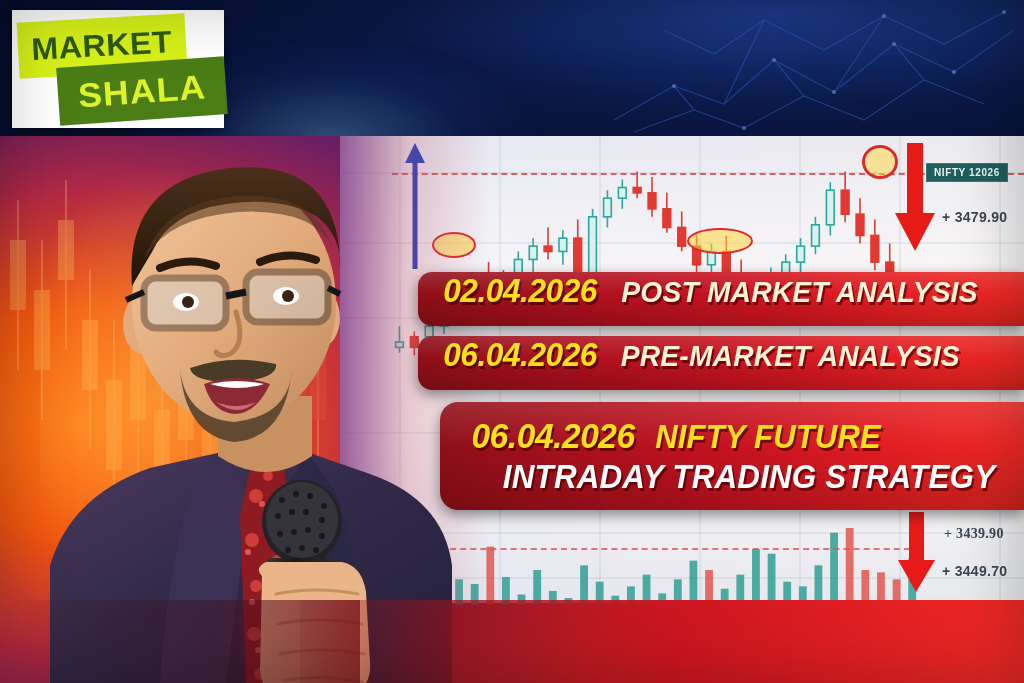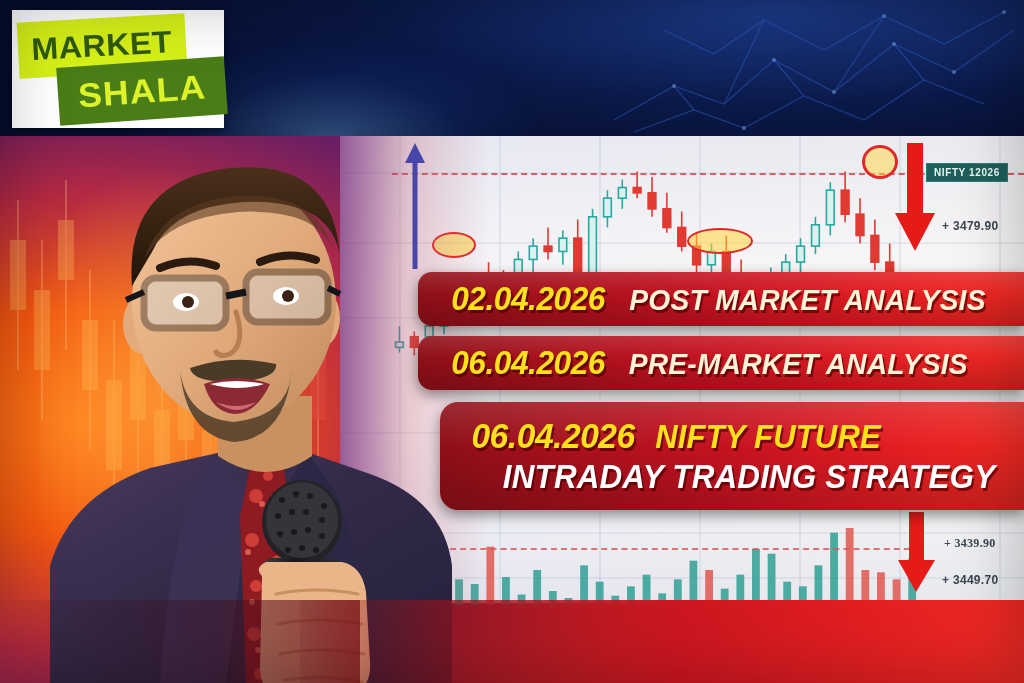--- a/index.html
+++ b/index.html
@@ -117,44 +117,44 @@
     background:rgba(255,214,60,.5);
   }
 
   .tag-nifty {
     position:absolute; left:926px; top:163px;
     background:#1f5e5c; color:#eaf7f4;
     font-size:10px; font-weight:bold; letter-spacing:.6px;
     padding:3px 7px; border:1px solid #2f7c78;
   }
   .pricelbl {
-    position:absolute; color:#3b4652; font-size:12px; font-weight:bold;
-    letter-spacing:.3px; font-family:"Liberation Sans", sans-serif;margin-top:10px;
+    position:absolute; color:#3b4652; font-size:14px; font-weight:bold;
+    letter-spacing:.3px; font-family:"Liberation Sans", sans-serif;
   }
   #price-top { left:942px; top:209px; }
   #price-b1  { left:944px; top:526px;font-family:Liberation Serif, serif; }
   #price-b2  { left:942px; top:563px; }
 
   
   .vchart { position:absolute; left:420px; top:520px; width:500px; height:85px; }
   .vdash {
     position:absolute; left:440px; top:548px; width:480px; height:0;
     border-top:2px dashed #d8555a; opacity:.8;
   }
 
   
   .person { position:absolute; left:40px; top:96px; width:420px; height:587px; }
 
   
   .banner {
-    position:absolute; display:flex; align-items:center;
+    position:absolute; display:flex; align-items:flex-start;
     border-radius:14px 0 0 14px;
     box-shadow:0 5px 14px rgba(0,0,0,.45);
     background:linear-gradient(95deg,#8d0f18 0%, #a8101c 22%, #c51220 48%, #e01c22 74%, #f22a24 100%);
-    padding-left:30px; overflow:hidden;
+    padding-left:22px; overflow:hidden;
   }
   .banner::after{
     content:""; position:absolute; inset:0;
     background:linear-gradient(180deg, rgba(255,255,255,.12) 0%, rgba(255,255,255,0) 42%, rgba(0,0,0,.18) 100%);
     pointer-events:none;
   }
   #banner-1 { left:418px; top:272px; width:606px; height:54px; }
   #banner-2 { left:418px; top:336px; width:606px; height:54px; }
   #banner-3 { left:440px; top:402px; width:584px; height:108px; border-radius:18px 0 0 18px;
               flex-direction:column; align-items:flex-start; justify-content:center; padding-left:28px; }

